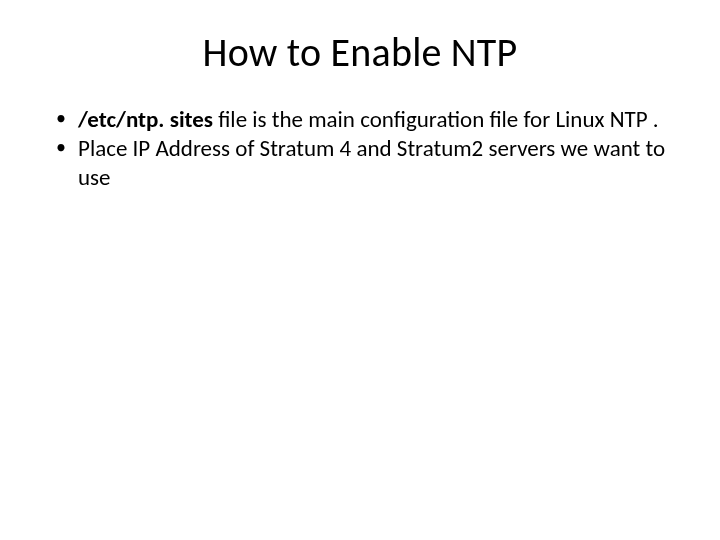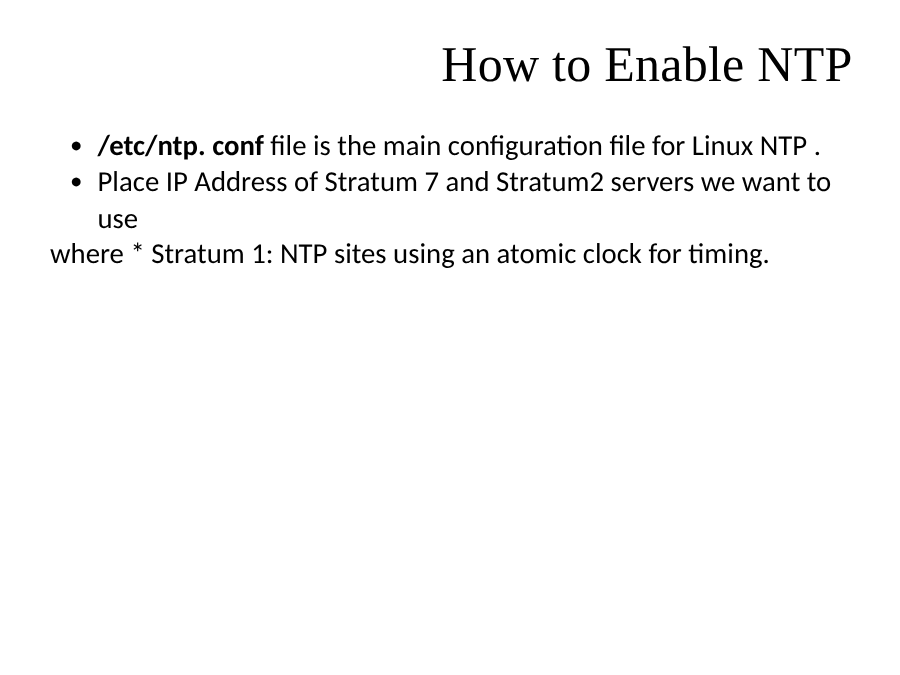--- a/index.html
+++ b/index.html
@@ -10,26 +10,25 @@
       font-family: Calibri, "Segoe UI", Arial, sans-serif;
       color: #000;
       overflow: hidden;
     }
     .slide {
       width: 100%;
       height: 100%;
       padding: 28px 38px 0 38px;
     }
     .title {
-      text-align: right;
+      text-align: center;
       font-size: 40px;
       font-weight: 400;
       margin-bottom: 28px;
       letter-spacing: 0.2px;
-      font-family: Liberation Serif, serif;
     }
     .content {
       font-size: 23px;
       line-height: 1.25;
     }
     .bullet-row {
       display: flex;
       padding-left: 18px;
     }
     .bullet-mark {
@@ -53,26 +52,25 @@
 <body>
 
 <div class="slide">
   <h1 class="title">How to Enable NTP</h1>
 
   <div class="content">
 
     <div class="bullet-row">
       <div class="bullet-mark">•</div>
       <div class="bullet-text">
-        <span class="bold">/etc/ntp. conf</span><span> file is the main configuration file for Linux NTP .</span>
+        <span class="bold">/etc/ntp. sites</span><span> file is the main configuration file for Linux NTP .</span>
       </div>
     </div>
 
     <div class="bullet-row">
       <div class="bullet-mark">•</div>
-      <div class="bullet-text">Place IP Address of Stratum 7 and Stratum2 servers we want to use</div>
+      <div class="bullet-text">Place IP Address of Stratum 4 and Stratum2 servers we want to use</div>
     </div>
 
-    <div class="cont"> where * Stratum 1: NTP sites using an atomic clock for timing.</div>
 
 
   </div>
 </div>
 
 </body></html>

